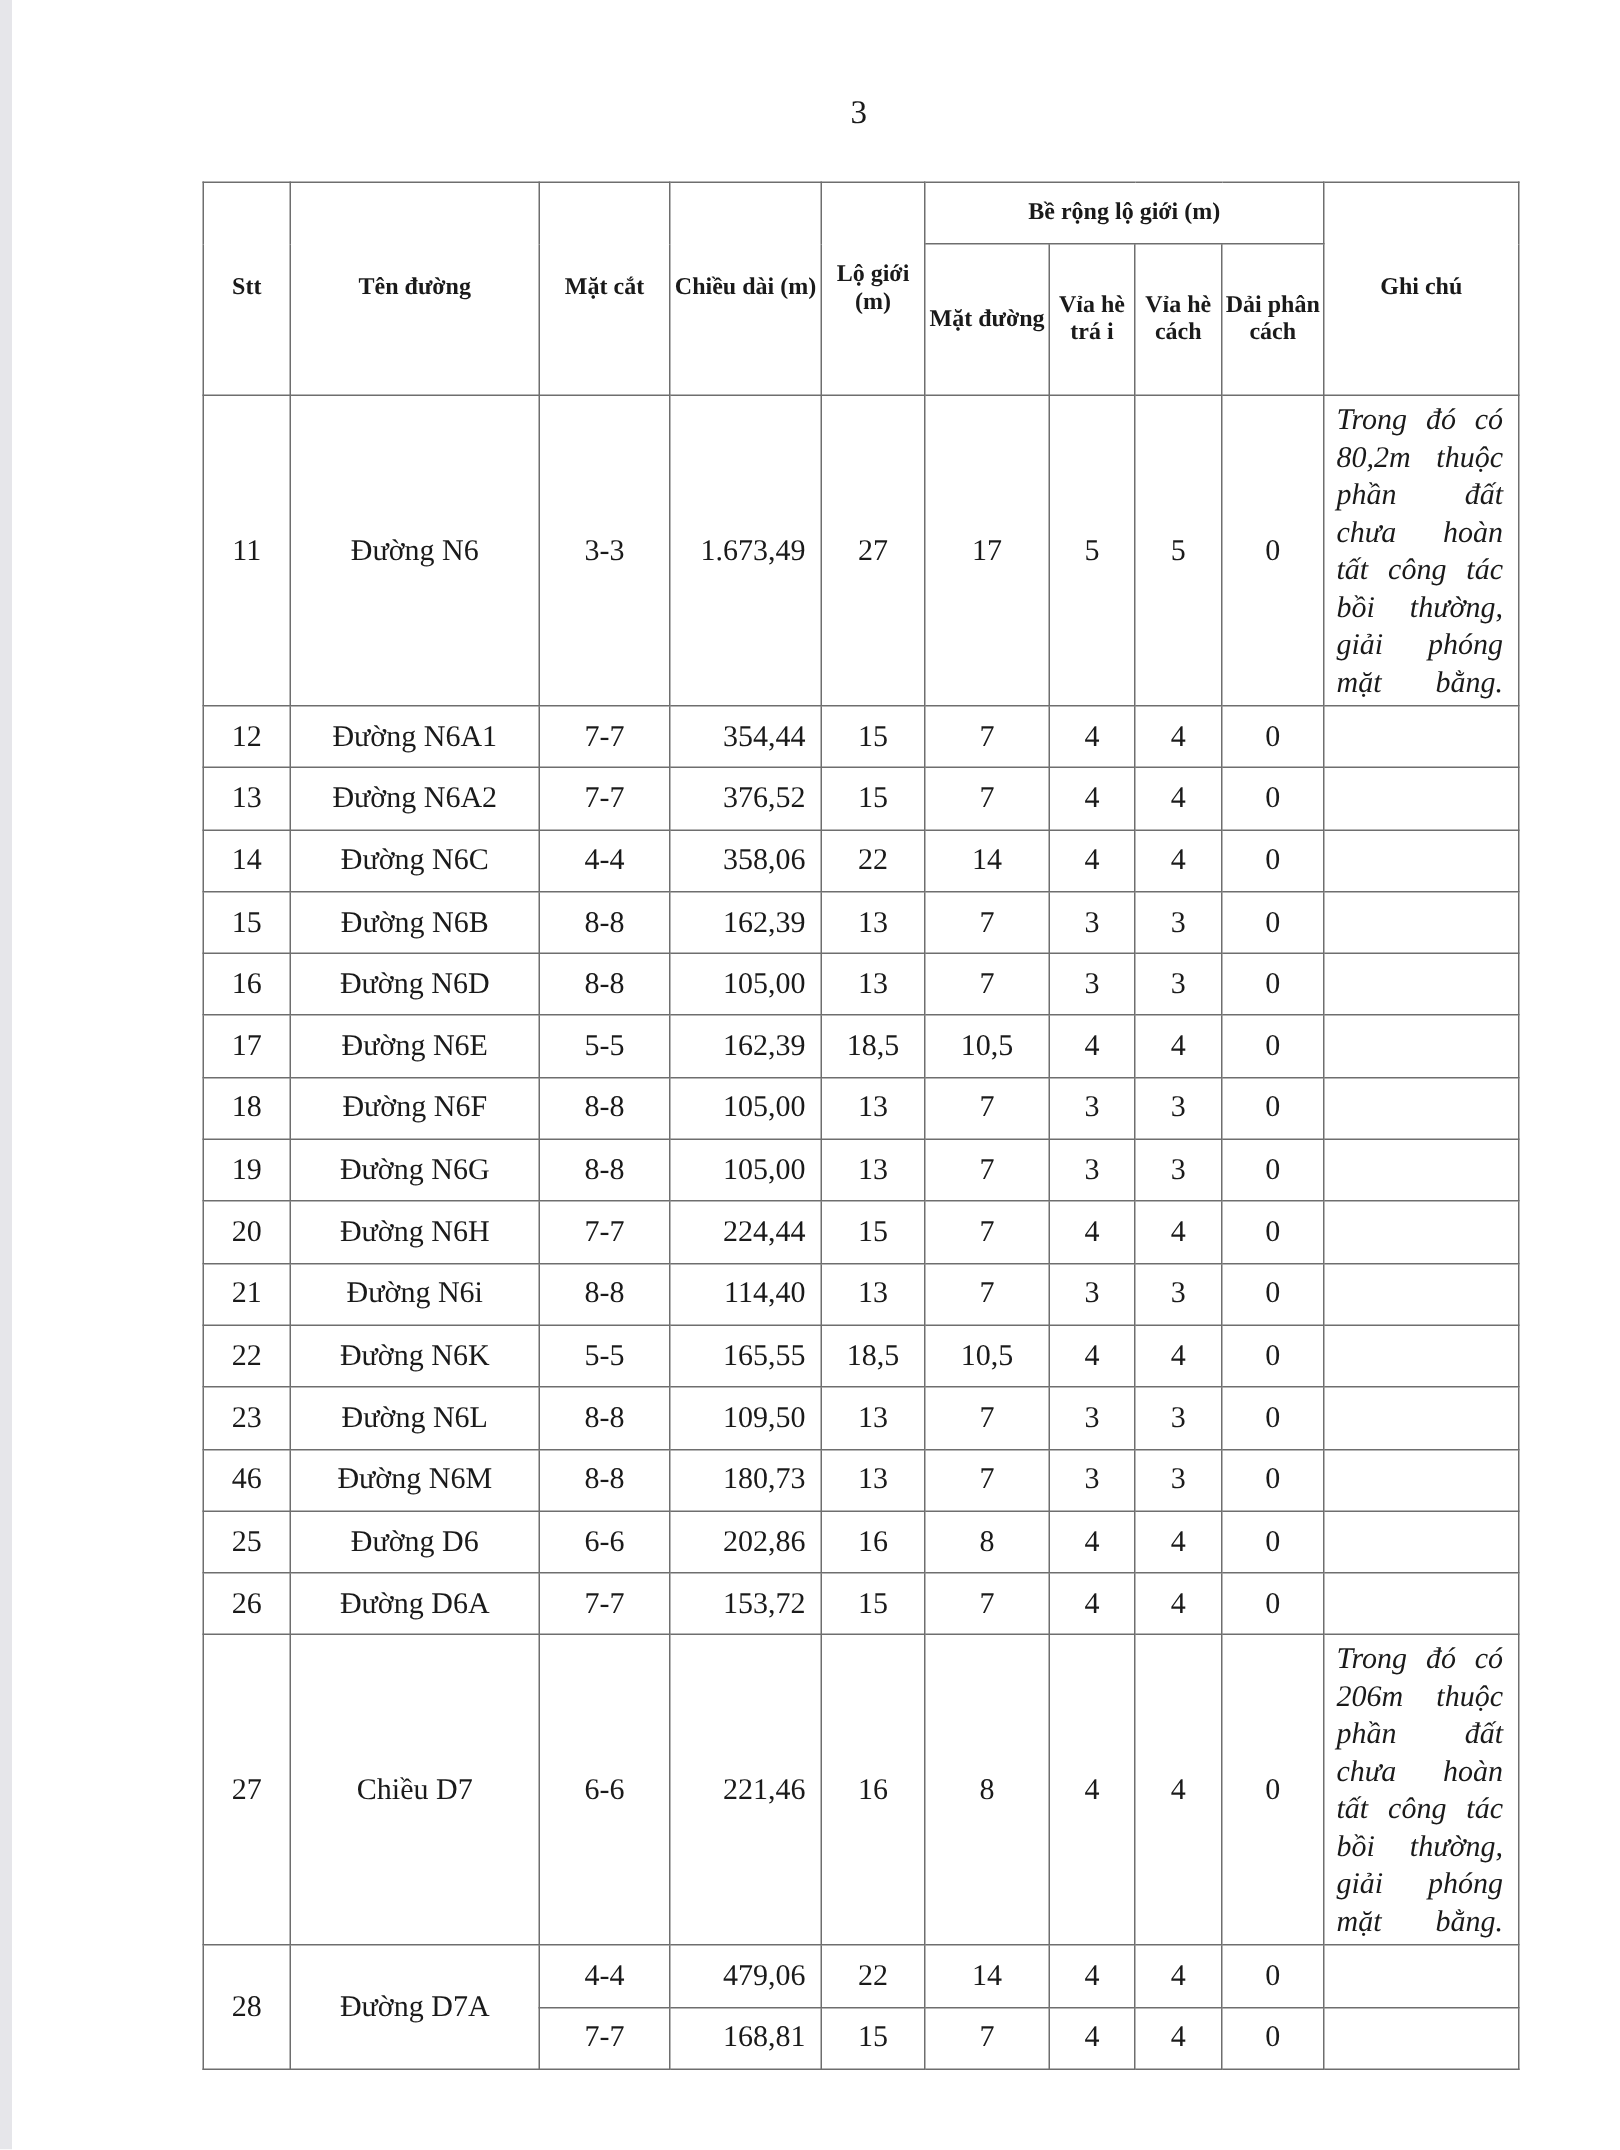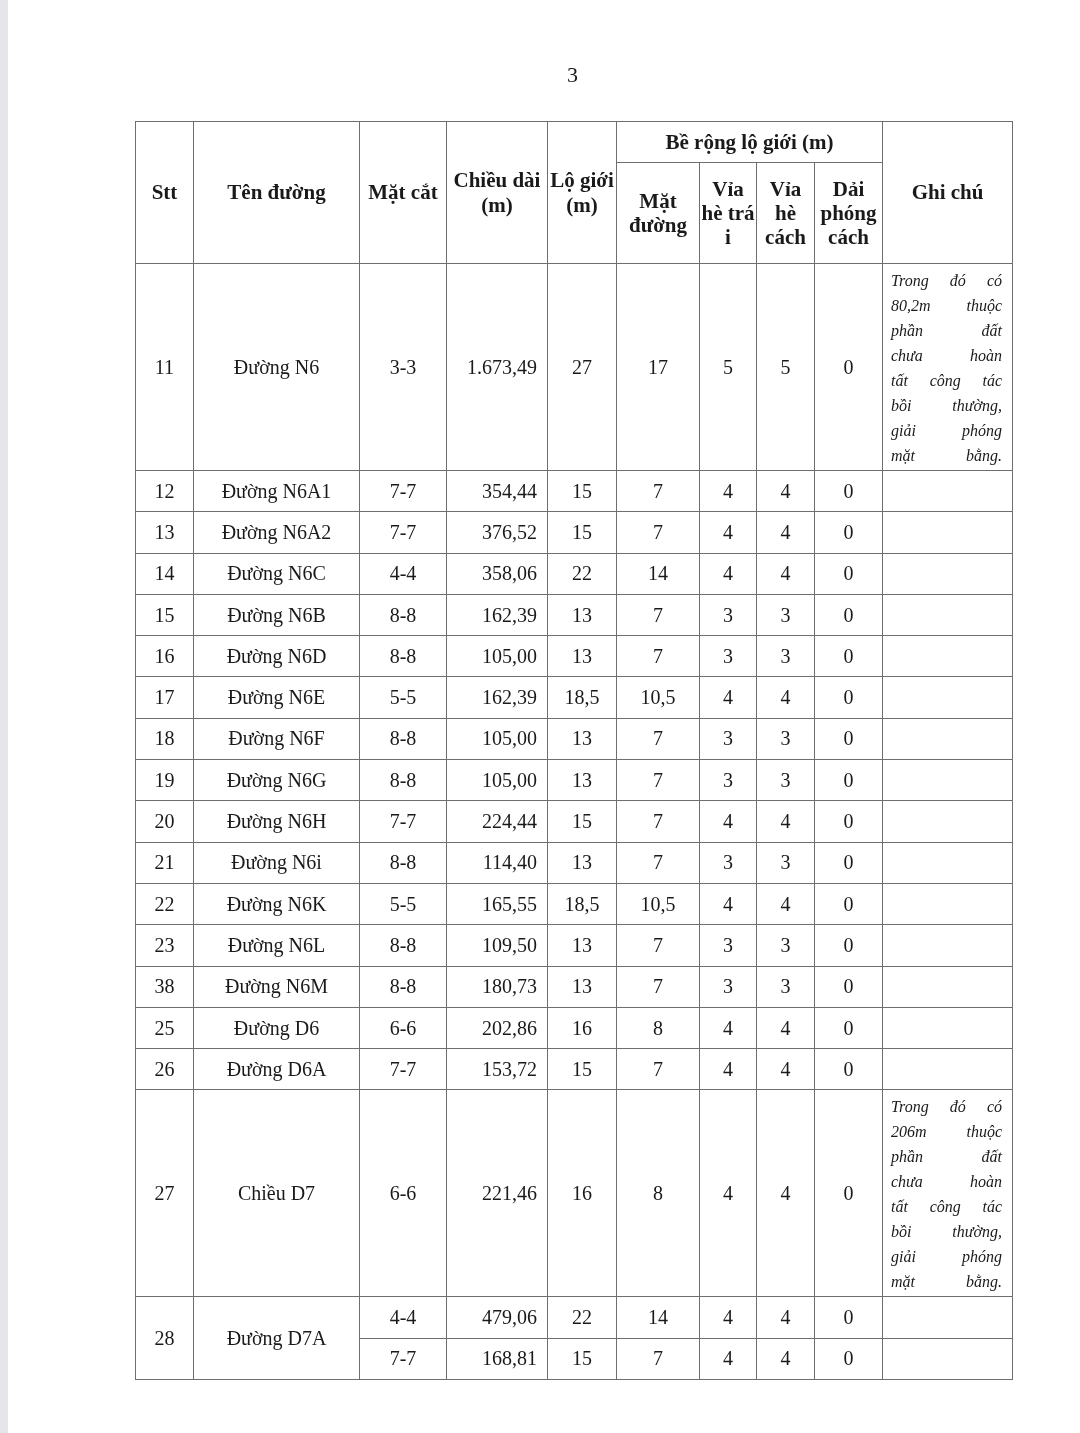--- a/index.html
+++ b/index.html
@@ -7,23 +7,23 @@
     width: 1080px; height: 1433px; background: #ffffff; position: relative; overflow: hidden;
     font-family: "Liberation Serif", "DejaVu Serif", serif; color: #1a1a1a;
   }
   .left-strip { position: absolute; left: 0; top: 0; width: 8px; height: 1433px; background: #e6e6ea; }
   .page-number { position: absolute; left: 0; width: 1145px; top: 62px; text-align: center; font-size: 22px; }
   table {
     position: absolute; left: 135px; top: 121px; width: 877px;
     border-collapse: collapse; table-layout: fixed;
   }
   td, th { border: 1.5px solid #6e6e6e; text-align: center; vertical-align: middle; padding: 0; font-size: 20px; line-height: 1.15; }
-  th { font-weight: bold; font-size: 21px; }
+  th { font-weight: bold; font-size: 16px; }
   .num { text-align: right; padding-right: 10px; margin-left: 46px; }
-  .note { font-style: italic; text-align: justify; text-align-last: justify; padding: 4px 10px 2px 8px; font-size: 16px; line-height: 25px; vertical-align: top; }
+  .note { font-style: italic; text-align: justify; text-align-last: justify; padding: 4px 10px 2px 8px; font-size: 20px; line-height: 25px; vertical-align: top; }
   .note span { display: block; }
   tr.r { height: 41.3px; }
 </style>
 </head>
 <body>
 
 <div class="left-strip"></div>
 <div class="page-number">3</div>
 
 <table>
@@ -46,21 +46,21 @@
       <th rowspan="2">Mặt cắt</th>
       <th rowspan="2">Chiều dài (m)</th>
       <th rowspan="2">Lộ giới (m)</th>
       <th colspan="4">Bề rộng lộ giới (m)</th>
       <th rowspan="2">Ghi chú</th>
     </tr>
     <tr style="height:101px">
       <th>Mặt đường</th>
       <th>Vỉa hè trá i</th>
       <th>Vỉa hè cách</th>
-      <th>Dải phóng cách</th>
+      <th>Dải phân cách</th>
     </tr>
   </thead>
   <tbody id="tbody">
       <tr class="r" style="height: 202px;">
         <td>11</td>
         <td>Đường N6</td>
         <td>3-3</td>
         <td class="num">1.673,49</td>
         <td>27</td>
         <td>17</td>
@@ -216,21 +216,21 @@
         <td>8-8</td>
         <td class="num">109,50</td>
         <td>13</td>
         <td>7</td>
         <td>3</td>
         <td>3</td>
         <td>0</td>
         <td></td>
       </tr>
       <tr class="r">
-        <td>38</td>
+        <td>46</td>
         <td>Đường N6M</td>
         <td>8-8</td>
         <td class="num">180,73</td>
         <td>13</td>
         <td>7</td>
         <td>3</td>
         <td>3</td>
         <td>0</td>
         <td></td>
       </tr>

